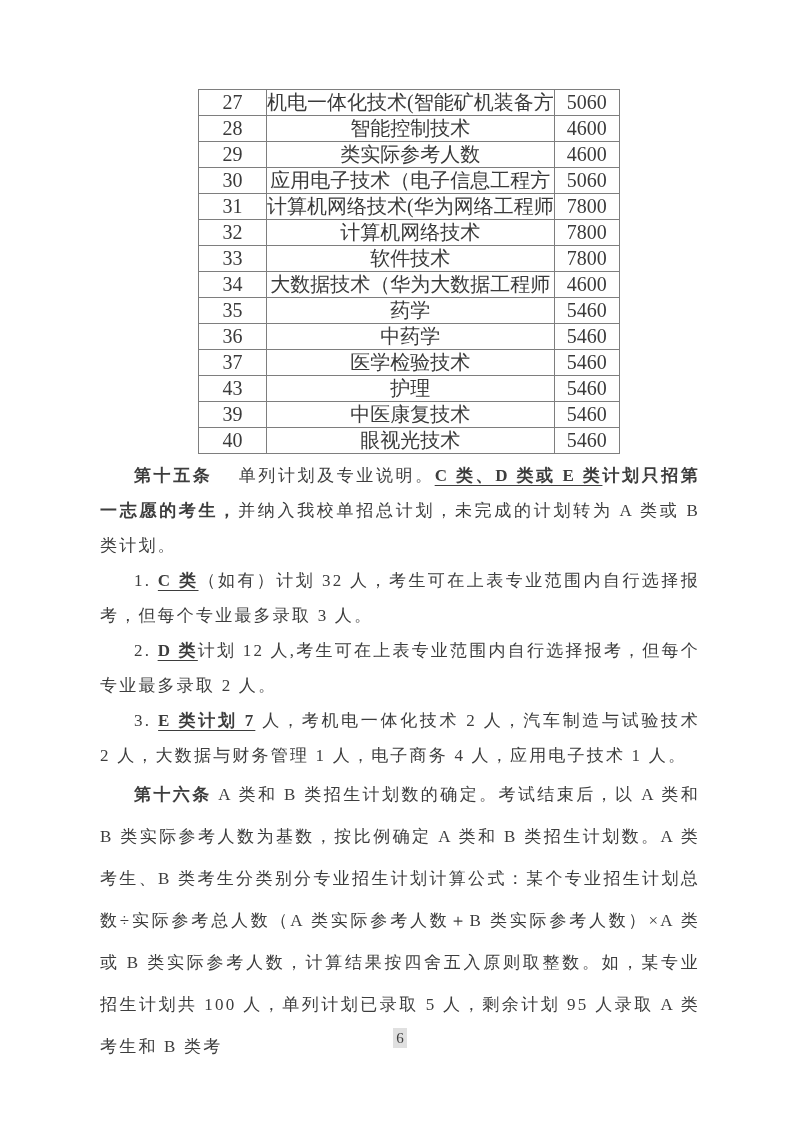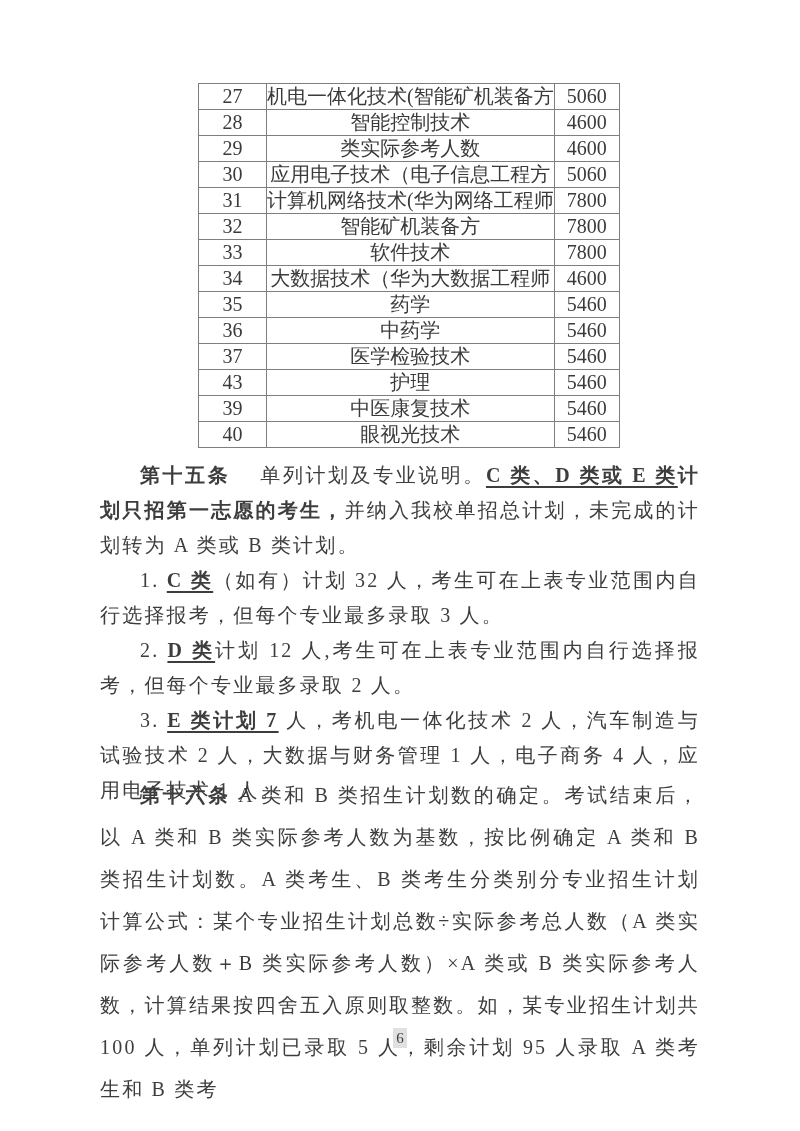--- a/index.html
+++ b/index.html
@@ -11,21 +11,21 @@
   }
   .page{
     position:relative;
     width:800px;height:1131px;
     background:#ffffff;
     color:#3d3d3d;
   }
   
   .program-table{
     position:absolute;
-    left:198px;top:83px;
+    left:198px;top:89px;
     border-collapse:collapse;
     table-layout:fixed;
     font-size:20px;
     color:#3a3a3a;
   }
   .program-table td{
     border:1px solid #7e7e7e;
     height:25px;
     padding:0;
     text-align:center;
@@ -35,21 +35,21 @@
     line-height:25px;
   }
   .program-table td.c-no{width:67px;}
   .program-table td.c-name{width:280px;}
   .program-table td.c-fee{width:64px;}
   
   .text-block{
     position:absolute;
     left:100px;
     width:600px;
-    font-size:20px;
+    font-size:17px;
     letter-spacing:2.2px;
     text-align:justify;
     color:#3d3d3d;
   }
   .block-a{top:458px;line-height:35px;}
   .block-b{top:774px;line-height:42px;}
   .text-block p{margin:0;text-indent:2em;}
   .b{font-weight:bold;}
   .u{text-decoration:underline;text-underline-offset:4px;}
   
@@ -95,21 +95,21 @@
           <td class="c-name">应用电子技术（电子信息工程方</td>
           <td class="c-fee">5060</td>
         </tr>
         <tr>
           <td class="c-no">31</td>
           <td class="c-name">计算机网络技术(华为网络工程师</td>
           <td class="c-fee">7800</td>
         </tr>
         <tr>
           <td class="c-no">32</td>
-          <td class="c-name">智能矿机装备方</td>
+          <td class="c-name">计算机网络技术</td>
           <td class="c-fee">7800</td>
         </tr>
         <tr>
           <td class="c-no">33</td>
           <td class="c-name">软件技术</td>
           <td class="c-fee">7800</td>
         </tr>
         <tr>
           <td class="c-no">34</td>
           <td class="c-name">大数据技术（华为大数据工程师</td>

